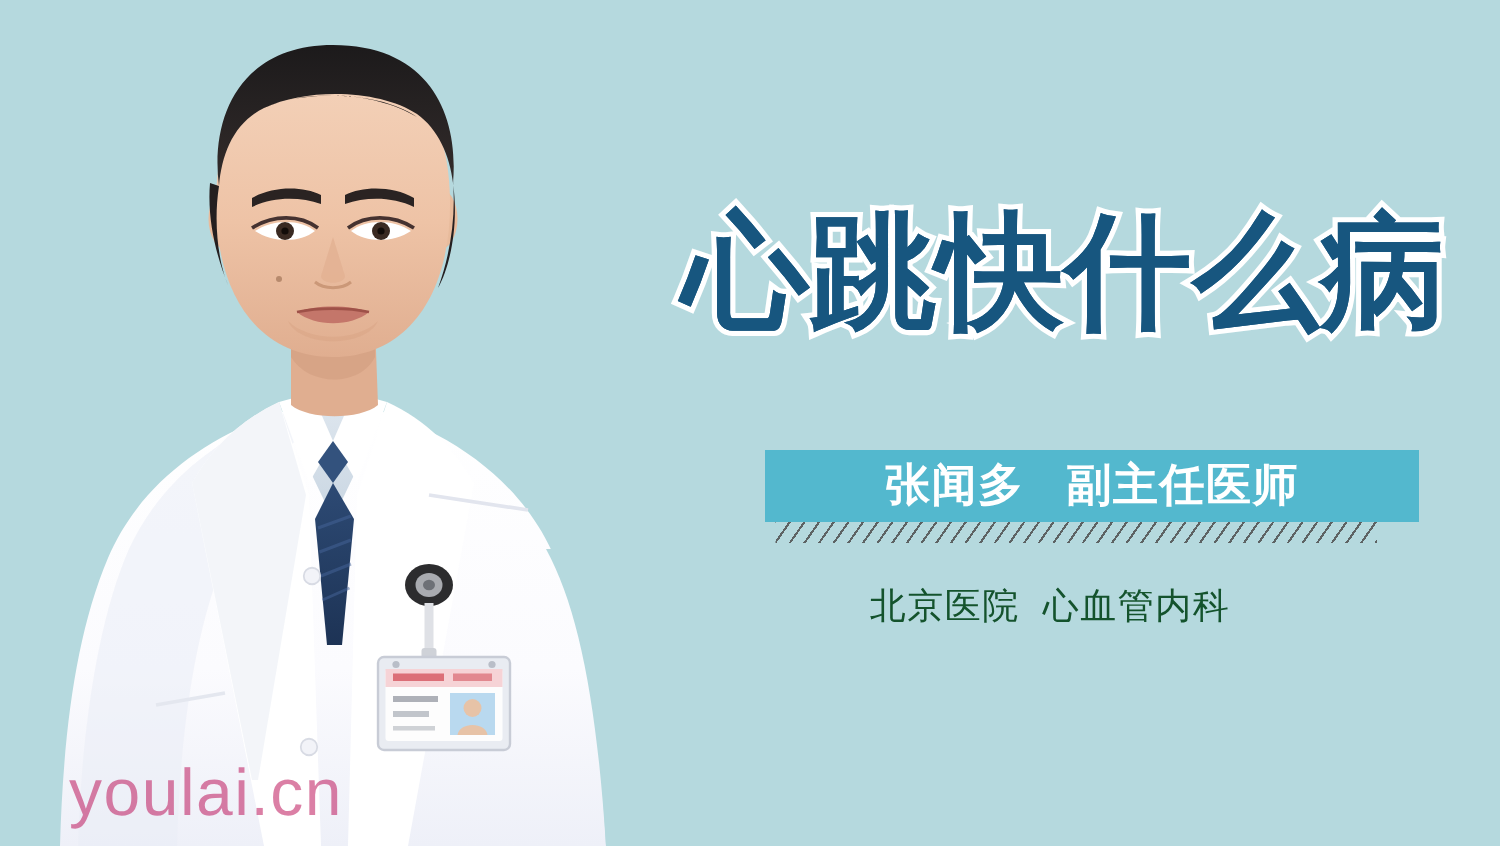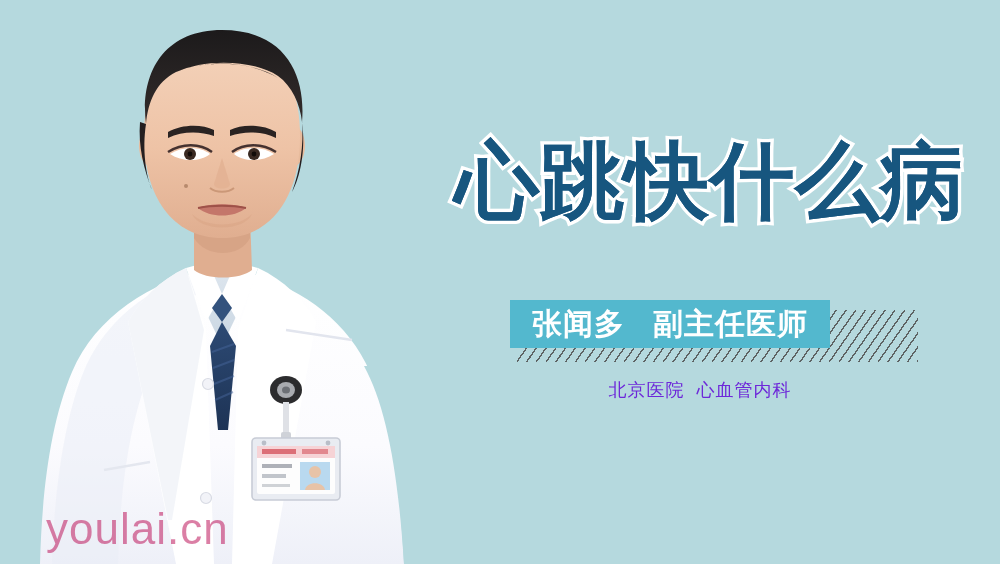--- a/index.html
+++ b/index.html
@@ -92,45 +92,45 @@
     background-image: repeating-linear-gradient(
         -55deg,
         #4e4e4e 0px, #4e4e4e 1.4px,
         rgba(0,0,0,0) 1.4px, rgba(0,0,0,0) 8px);
     opacity: .85;
   }
   .banner {
     position: absolute;
     left: 0;
     top: 0;
-    width: 320px;
+    width: 436px;
     height: 48px;
     background: #53b8ce;
     display: flex;
     align-items: center;
     justify-content: center;
   }
   .banner-text {
     color: #ffffff;
     font-size: 30px;
     font-weight: bold;
     letter-spacing: 1px;
     white-space: pre;
     line-height: 1;
   }
 
   
   .subtitle {
     position: absolute;
     left: 510px;
-    top: 378px;
+    top: 388px;
     width: 380px;
     text-align: center;
-    color: #6d28d9;
-    font-size: 18px;
+    color: #14532d;
+    font-size: 24px;
     letter-spacing: 1px;
     white-space: pre;
   }
 
   
   .watermark {
     position: absolute;
     left: 46px;
     top: 504px;
     font-size: 44px;

